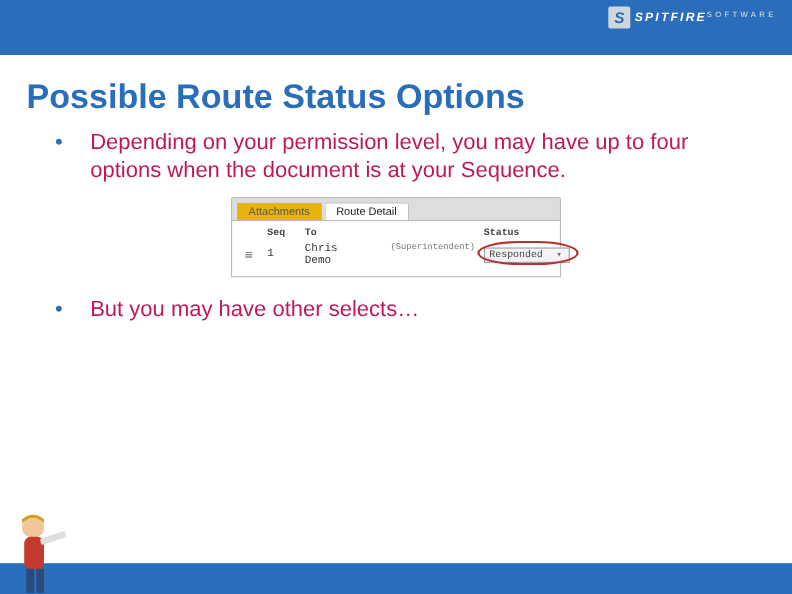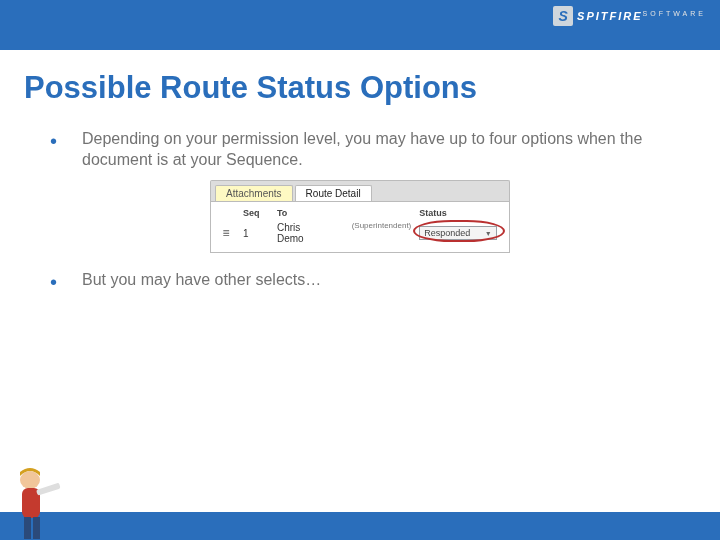--- a/index.html
+++ b/index.html
@@ -4,31 +4,31 @@
 <style>
   * { box-sizing: border-box; margin: 0; padding: 0; }
   html, body { width: 720px; height: 540px; font-family: Arial, Helvetica, sans-serif; background: #fff; overflow: hidden; }
   .header-bar { position: relative; width: 100%; height: 50px; background: #2a6ebb; }
   .logo { position: absolute; right: 14px; top: 6px; display: flex; align-items: center; gap: 4px; }
   .logo-badge { width: 20px; height: 20px; background: #cfd6dc; border-radius: 2px; display: flex; align-items: center; justify-content: center; }
   .logo-s { font: bold 14px Arial; color: #2a6ebb; font-style: italic; }
   .logo-text { display: flex; flex-direction: row; line-height: 1; }
   .logo-line1 { font: italic bold 11px Arial; letter-spacing: 2px; color: #fff; }
   .logo-line2 { font: 7px Arial; letter-spacing: 3px; color: #e2e2e2; }
-  .slide-title { margin: 20px 0 22px 24px; font-size: 31px; font-weight: bold; color: #2a6ebb; }
+  .slide-title { margin: 20px 0 10px 24px; font-size: 31px; font-weight: bold; color: #2a6ebb; }
   .bullets { list-style: none; margin: 0 60px 0 40px; }
-  .bullets > li { position: relative; padding-left: 42px; font-size: 16px; line-height: 1.32; color: #737373; margin-bottom: 6px; }
+  .bullets > li { position: relative; padding-left: 42px; font-size: 20px; line-height: 1.32; color: #be185d; margin-bottom: 6px; }
   .bullets > li::before { content: "•"; position: absolute; left: 10px; top: 0; color: #2a6ebb; font-size: 20px; }
   .bold { font-weight: bold; }
   .embed-wrap { margin: 10px 0 16px 0; display: flex; justify-content: center; }
   .embed { width: 300px; font-size: 10px; color: #333; }
   .tabbar { display: flex; gap: 2px; background: #ddd; padding: 4px 4px 0 4px; border: 1px solid #bbb; border-bottom: none; border-radius: 2px 2px 0 0; }
-  .tab { background: #fef9c3; border: 1px solid #bbb; border-bottom: none; padding: 2px 10px; border-radius: 2px 2px 0 0; font-size: 10px; color: #555; }
+  .tab { background: #eab308; border: 1px solid #bbb; border-bottom: none; padding: 2px 10px; border-radius: 2px 2px 0 0; font-size: 10px; color: #555; }
   .tab.active { background: #fff; color: #222; text-align: center; }
-  .panel { background: #fff; border: 1px solid #bbb; padding: 6px 6px 8px 6px; }
+  .panel { background: #fff; border: 1px solid #bbb; padding: 6px 6px 8px 6px; font-family: Liberation Mono, monospace; }
   .cols { display: grid; grid-template-columns: 18px 26px 1fr 86px; gap: 4px 8px; align-items: center; }
   .colhead { font-size: 9px; color: #444; font-weight: bold; }
   .eqicon { font-size: 12px; color: #555; text-align: center; }
   .seqnum { font-size: 10px; color: #333; }
   .tocell { display: flex; line-height: 1.1; }
   .toname { font-size: 10px; color: #333; }
   .torole { font-size: 8px; color: #777; margin-left: 48px; }
   .status-wrap { position: relative; }
   .status-select { width: 78px; border: 1px solid #9aa0a6; background: #f4f4f4; padding: 1px 14px 1px 4px; font-size: 9px; color: #444; position: relative; }
   .status-caret { position: absolute; right: 6px; top: 50%; transform: translateY(-50%); font-size: 8px; color: #666; }

